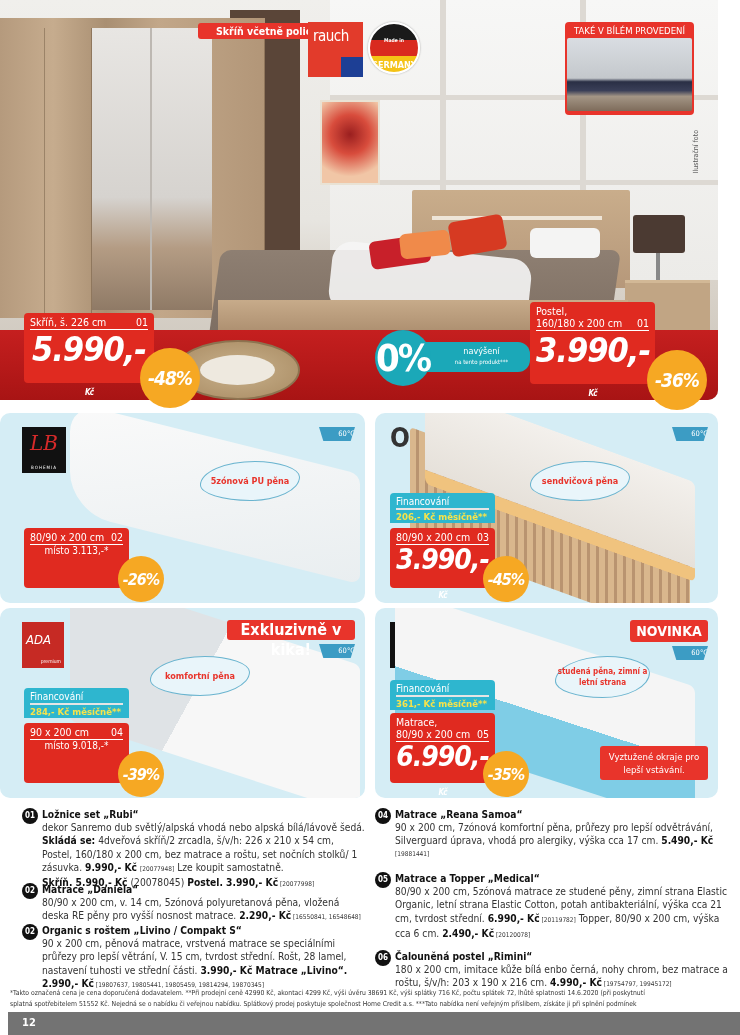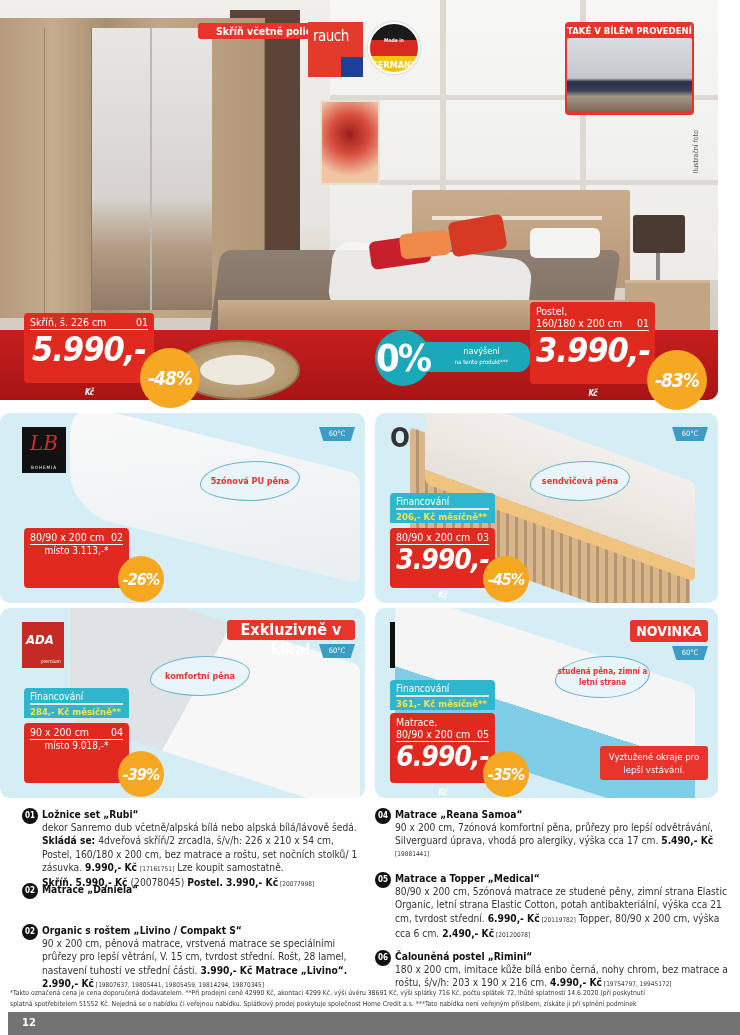--- a/index.html
+++ b/index.html
@@ -28,38 +28,38 @@
 
 .tag-shelf{position:absolute;left:198px;top:23px;background:#e8342b;color:#fff;font-weight:bold;font-size:10.5px;padding:2px 18px;border-radius:3px}
 .rauch{position:absolute;left:308px;top:22px;width:55px;height:55px;background:#e23b2b}
 .rauch span{position:absolute;left:5px;top:5px;color:#fff;font-size:15px;letter-spacing:-.5px}
 .rauch .blue{position:absolute;right:0;bottom:0;width:22px;height:20px;background:#1d3f95}
 .germany{position:absolute;left:368px;top:22px;width:52px;height:52px;border-radius:50%;overflow:hidden;background:linear-gradient(180deg,#1a1a1a 0 33%,#d92a1f 33% 66%,#f4c316 66%);border:2px solid #fff;box-shadow:0 0 2px #999}
 .germany .lbl{position:absolute;left:0;top:14px;width:100%;text-align:center;color:#fff;font-weight:bold;line-height:1}
 .germany .small{font-size:5px;display:block}
 .germany .big{font-size:9px;display:block;margin-top:18px}
 .white-version{position:absolute;left:565px;top:22px;width:129px;height:93px;background:#e8342b;border-radius:4px;padding:2px}
-.white-version .t{color:#fff;font-weight:bold;font-size:9.5px;text-align:center;line-height:14px}
+.white-version .t{color:#fff;font-weight:normal;font-size:9.5px;text-align:center;line-height:14px}
 .white-version .img{height:73px;background:linear-gradient(180deg,#d9dde2,#c4c8cc 55%,#2a2f45 60%,#3a3f58 72%,#a39585 80%,#7e6c5b);border-radius:2px}
 .ilus{position:absolute;left:692px;top:130px;writing-mode:vertical-rl;transform:rotate(180deg);font-size:7px;color:#555}
 
 .pricebox{position:absolute;background:#e02a20;color:#fff;border-radius:4px;padding:3px 6px 3px}
 .pricebox .spec{font-size:10.5px;display:flex;justify-content:space-between;border-bottom:1px solid #fff;padding-bottom:1px;line-height:12px}
 .pricebox .price{font-size:34px;font-weight:bold;font-style:italic;line-height:38px;letter-spacing:-1px;text-align:center}
 .pricebox .price sup{font-size:8px;vertical-align:top;position:relative;top:6px}
 .pricebox .orig{font-size:10px;text-align:center;line-height:12px}
 .disc{position:absolute;width:60px;height:60px;border-radius:50%;background:#f6a823;color:#fff;font-weight:bold;font-style:italic;font-size:19px;display:flex;align-items:center;justify-content:center;letter-spacing:-1px}
 .zero{position:absolute;left:375px;top:330px;width:160px;height:50px}
 .zero .bubble{position:absolute;left:0;top:0;width:56px;height:56px;border-radius:50%;background:#1ba8b8;color:#fff;font-weight:bold;font-size:38px;display:flex;align-items:center;justify-content:center;letter-spacing:-2px}
 .zero .bar{position:absolute;left:40px;top:12px;width:115px;height:30px;background:#1ba8b8;border-radius:0 12px 12px 0;color:#fff;text-align:center;padding-left:18px}
 .zero .bar .a{font-size:9px;line-height:14px;display:block;margin-top:2px}
 .zero .bar .b{font-size:6px;display:block}
 
 .card{position:absolute;background:#d5edf5;border-radius:10px;overflow:hidden}
-.temp{position:absolute;right:10px;top:14px;width:36px;height:14px;background:#3c9cc4;color:#fff;font-size:7.5px;text-align:center;line-height:14px;clip-path:polygon(0 0,100% 0,88% 100%,12% 100%)}
+.temp{position:absolute;right:10px;top:14px;width:36px;height:14px;background:#3c9cc4;color:#fff;font-size:7.5px;text-align:right;line-height:14px;clip-path:polygon(0 0,100% 0,88% 100%,12% 100%)}
 .brand-lb{position:absolute;width:44px;height:46px;background:#111;color:#fff}
 .brand-lb .sig{position:absolute;left:8px;top:4px;font-family:"DejaVu Serif",serif;font-style:italic;font-size:20px;color:#d62a2a}
 .brand-lb .name{position:absolute;left:0;bottom:3px;width:100%;text-align:center;font-size:4.5px;letter-spacing:1px}
 .cz{position:absolute;width:33px;height:42px;background:#fff;border:2px solid #8ea0c4;border-radius:4px}
 .cz .red{position:absolute;left:2px;top:2px;width:25px;height:20px;background:#e23b2b}
 .cz .txt{position:absolute;left:0;top:24px;width:100%;text-align:center;font-size:5px;color:#2a3f85;font-weight:bold;line-height:6px}
 .mattress{position:absolute}
 .leaf{position:absolute;border:1.5px solid #6ab4cf;background:#e9f5fa;border-radius:55% 45% 50% 50%/60% 40% 60% 40%;color:#e8342b;font-weight:bold;font-size:9px;display:flex;align-items:center;justify-content:center;text-align:center;line-height:11px}
 .fin{position:absolute;background:#2eb6cf;color:#fff;border-radius:4px 4px 0 0;padding:2px 6px}
 .fin .a{font-size:10px;border-bottom:2px solid #e5e5e5;line-height:13px}
@@ -150,21 +150,21 @@
 
 <div class="pricebox" style="left:530px;top:302px;width:125px;height:82px">
   <div style="font-size:10.5px;line-height:12px">Postel,</div>
   <div class="spec">
       <span>160/180 x 200 cm</span>
       <span>01</span>
     </div>
   <div class="price"><span>3.990,-</span><sup>Kč</sup></div>
   <div class="orig">místo 7.533,-*</div>
 </div>
-<div class="disc" style="left:647px;top:350px">-83%</div>
+<div class="disc" style="left:647px;top:350px">-36%</div>
 
 <div class="card" style="left:0;top:413px;width:365px;height:190px">
   <div class="brand-lb" style="left:22px;top:14px">
       <span class="sig">LB</span>
       <span class="name">BOHEMIA</span>
     </div>
   <div class="cz" style="left:72px;top:14px">
       <div class="red"></div>
       <div class="txt">ČESKÝ<br>VÝROBEK</div>
     </div>
@@ -197,21 +197,21 @@
       <span>80/90 x 200 cm</span>
       <span>03</span>
     </div>
   <div class="price" style="font-size:28px;line-height:30px"><span>3.990,-</span><sup>Kč</sup></div>
   <div class="orig">místo 7.290,-*</div>
 </div>
 <div class="disc" style="left:483px;top:556px;width:46px;height:46px;font-size:16px">-45%</div>
 
 <div class="card" style="left:0;top:608px;width:365px;height:190px">
   <div style="position:absolute;left:22px;top:14px;width:42px;height:46px;background:#c62a24">
-    <span style="position:absolute;left:4px;top:10px;color:#fff;font-weight:bold;font-style:italic;font-size:13px">ADA</span>
+    <span style="position:absolute;left:4px;top:10px;color:#fff;font-weight:normal;font-style:italic;font-size:13px">ADA</span>
     <span style="position:absolute;right:3px;bottom:4px;color:#fff;font-size:5px">premium</span>
   </div>
   <div class="mattress" style="left:70px;top:10px;width:290px;height:150px;background:linear-gradient(115deg,#dfe3e6 0 45%,#f7f7f7 45%);transform:skewY(18deg);border-radius:6px"></div>
   <div class="redtag" style="right:10px;top:12px;width:128px;height:20px;font-size:16px;line-height:20px">Exkluzivně v kika!</div>
   <div class="temp" style="top:36px">60°C</div>
   <div class="leaf" style="left:150px;top:48px;width:100px;height:40px">komfortní pěna</div>
 </div>
 <div class="fin" style="left:24px;top:688px;width:105px;height:30px">
   <div class="a">Financování</div>
   <div class="b">284,- Kč měsíčně**</div>
@@ -251,26 +251,27 @@
       <span>05</span>
     </div>
   <div class="price" style="font-size:28px;line-height:30px"><span>6.990,-</span><sup>Kč</sup></div>
   <div class="orig">místo 10.788,-*</div>
 </div>
 <div class="disc" style="left:483px;top:751px;width:46px;height:46px;font-size:16px">-35%</div>
 
 <div class="desc" style="left:42px;top:808px;width:325px">
   <span class="num">01</span>
   <div class="title">Ložnice set „Rubi“</div>
-  <div><span>dekor Sanremo dub včetně/alpská bílá nebo alpská bílá/lávově šedá.</span> <b>Skládá se:</b><span> 4dveřová skříň/2 zrcadla, š/v/h: 226 x 210 x 54 cm, Postel, 160/180 x 200 cm, bez matrace a roštu, set nočních stolků/ 1 zásuvka. </span><b>9.990,- Kč</b> <span class="code">[17161751]</span><span> Lze koupit samostatně.</span></div>
+  <div><span>dekor Sanremo dub světlý/alpská vhodá nebo alpská bílá/lávově šedá.</span> <b>Skládá se:</b><span> 4dveřová skříň/2 zrcadla, š/v/h: 226 x 210 x 54 cm, Postel, 160/180 x 200 cm, bez matrace a roštu, set nočních stolků/ 1 zásuvka. </span><b>9.990,- Kč</b> <span class="code">[20077948]</span><span> Lze koupit samostatně.</span></div>
   <div><b>Skříň. 5.990,- Kč</b><span> (20078045) </span><b>Postel. 3.990,- Kč</b><span class="code"> [20077998]</span></div>
 </div>
 <div class="desc" style="left:42px;top:883px;width:325px">
   <span class="num">02</span>
   <div class="title">Matrace „Daniela“</div>
+  <div><span>80/90 x 200 cm, v. 14 cm, 5zónová polyuretanová pěna, vložená deska RE pěny pro vyšší nosnost matrace. </span><b>2.290,- Kč</b><span class="code"> [16550841, 16548648]</span></div>
 </div>
 <div class="desc" style="left:42px;top:924px;width:325px">
   <span class="num">02</span>
   <div class="title">Organic s roštem „Livino / Compakt S“</div>
   <div><span>90 x 200 cm, pěnová matrace, vrstvená matrace se speciálními průřezy pro lepší větrání, V. 15 cm, tvrdost střední. Rošt, 28 lamel, nastavení tuhosti ve střední části. </span><b>3.990,- Kč Matrace „Livino“.</b></div>
   <div><b>2.990,- Kč</b><span class="code"> [19807637, 19805441, 19805459, 19814294, 19870345]</span></div>
 </div>
 
 <div class="desc" style="left:395px;top:808px;width:340px">
   <span class="num">04</span>

